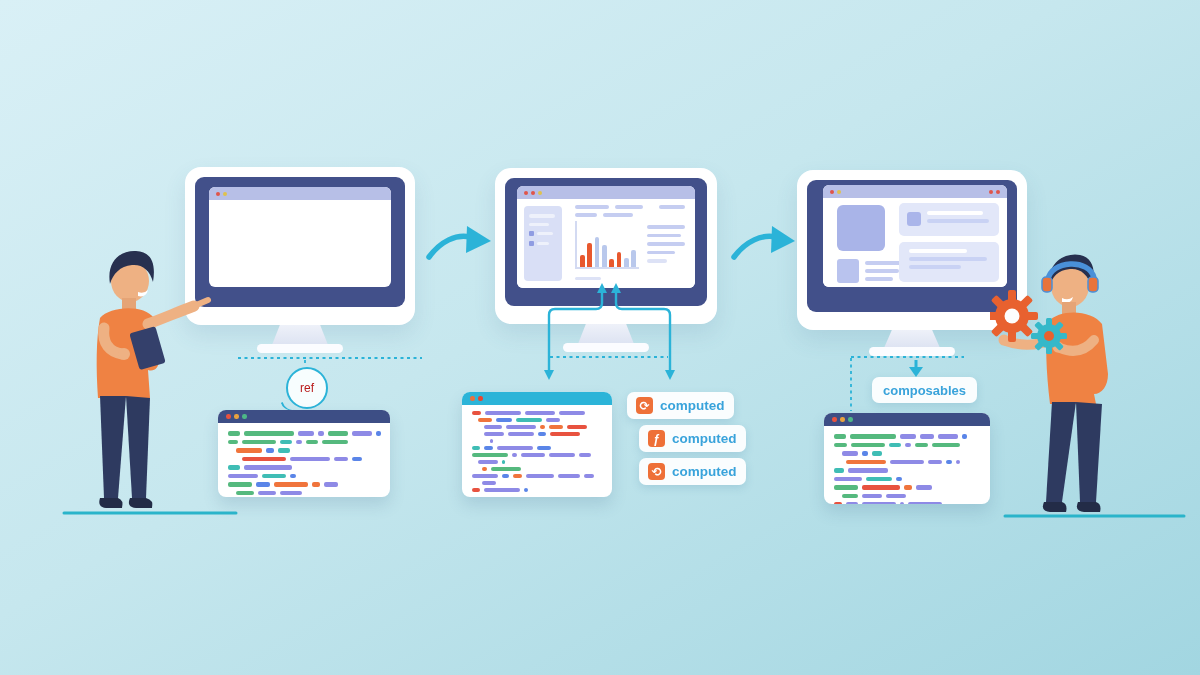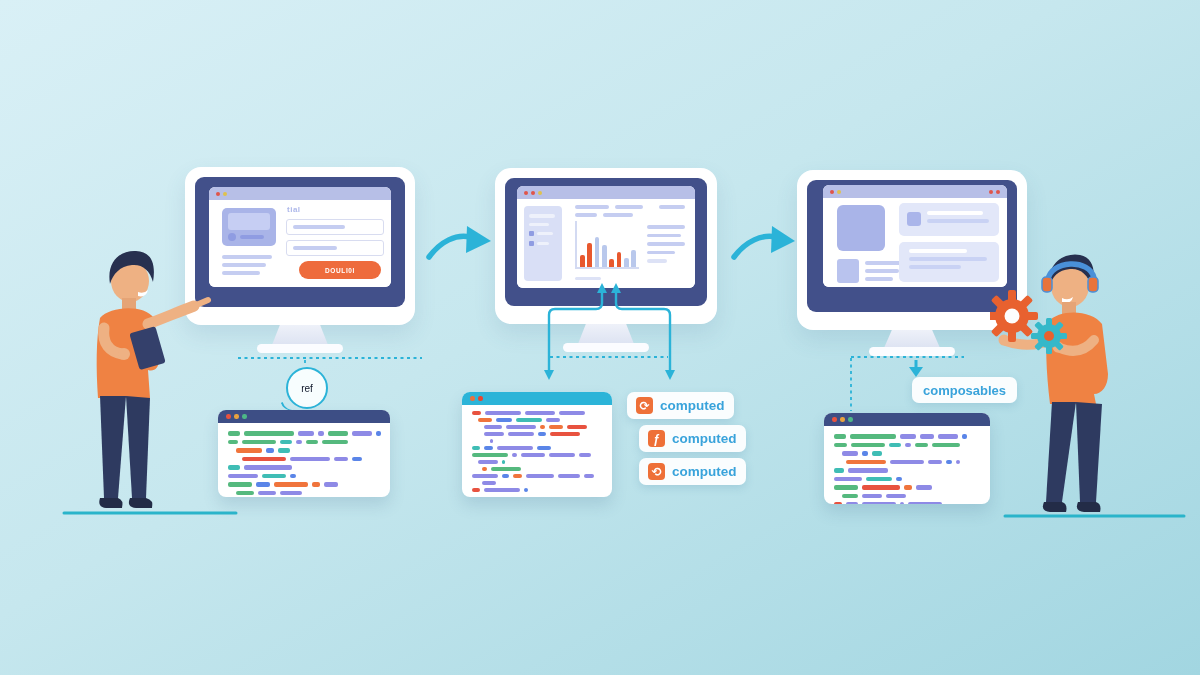--- a/index.html
+++ b/index.html
@@ -72,22 +72,22 @@
   .tag{position:absolute;z-index:3;display:flex;align-items:center;gap:7px;
     background:rgba(255,255,255,.93);border-radius:7px;padding:0 9px;height:27px;
     box-shadow:0 3px 9px rgba(60,120,160,.18);}
   .ticon{width:17px;height:17px;border-radius:4px;color:#fff;display:flex;align-items:center;
     justify-content:center;font-size:12px;font-weight:bold;flex:none;}
   .tlabel{font-size:13.5px;font-weight:600;}
   .plain-tag{position:absolute;z-index:3;background:rgba(255,255,255,.93);border-radius:7px;
     height:26px;display:flex;align-items:center;padding:0 11px;box-shadow:0 3px 9px rgba(60,120,160,.18);
     font-size:13px;font-weight:600;}
   .ref-bubble{position:absolute;z-index:3;width:38px;height:38px;border-radius:50%;
-    background:#f7fdfe;border:2px solid #2bb3d8;color:#0f172a;display:flex;align-items:center;
-    justify-content:center;font-size:10px;}
+    background:#f7fdfe;border:2px solid #2bb3d8;color:#b91c1c;display:flex;align-items:center;
+    justify-content:center;font-size:12px;}
   .ref-bubble::after{content:'';position:absolute;left:-6px;bottom:-4px;width:13px;height:11px;
     border-left:2.5px solid #2bb3d8;border-bottom-left-radius:12px;transform:rotate(-18deg);}
   .person{position:absolute;z-index:4;}
   #overlay{position:absolute;left:0;top:0;z-index:5;pointer-events:none;}
 </style>
 </head>
 <body>
 
 <div class="canvas">
 
@@ -161,40 +161,20 @@
 
   <div class="monitor" style="left:185px;top:167px;width:230px;height:192px;">
     <div class="mon-frame" style="width:230px;height:158px;">
       <div class="mon-screen">
         <div class="browser" style="left:14px;top:10px;width:182px;height:100px;">
           <div class="b-bar">
             <span class="dotrow">
                 <i style="background: rgb(224, 85, 74);"></i>
                 <i style="background: rgb(223, 194, 77);"></i>
               </span>
-          </div>
-          <div class="b-body">
-            <div class="f-card">
-              <span class="f-card-inner"></span>
-              <span class="f-card-dot"></span>
-              <span class="f-card-line"></span>
-            </div>
-            <div class="f-lines">
-              <i style="width:50px"></i>
-                <i style="width:44px"></i>
-                <i style="width:38px"></i>
-            </div>
-            <div class="f-heading">tial</div>
-            <div class="f-input" style="top:19px">
-                <i style="width:52px"></i>
-              </div>
-            <div class="f-input" style="top:40px">
-                <i style="width:44px"></i>
-              </div>
-            <div class="f-button">DOULI0I</div>
           </div>
         </div>
       </div>
     </div>
     <div class="mon-neck" style="left:87px;top:158px;width:56px;height:20px;"></div>
     <div class="mon-base" style="left:72px;top:177px;width:86px;height:9px;"></div>
   </div>
 
   <div class="monitor" style="left:495px;top:168px;width:222px;height:190px;">
     <div class="mon-frame" style="width:222px;height:156px;">
@@ -506,21 +486,21 @@
     <span class="tlabel" style="color: rgb(57, 163, 219);">computed</span>
   </div>
   <div class="tag" style="left:639px;top:425px;">
     <span class="ticon" style="background: rgb(238, 112, 56);">ƒ</span>
     <span class="tlabel" style="color: rgb(57, 163, 219);">computed</span>
   </div>
   <div class="tag" style="left:639px;top:458px;">
     <span class="ticon" style="background: rgb(238, 112, 56);">⟲</span>
     <span class="tlabel" style="color: rgb(57, 163, 219);">computed</span>
   </div>
-  <div class="plain-tag" style="left: 912px; top: 377px; color: rgb(57, 163, 219);">
+  <div class="plain-tag" style="left: 872px; top: 377px; color: rgb(57, 163, 219);">
     <span>composables</span>
   </div>
 
   <svg id="overlay" width="1200" height="675" viewBox="0 0 1200 675">
 
     <g>
       <path class="stroke-accent" d="M 429 257 C 441 241 456 234 470 237" stroke-width="5.5" fill="none" stroke-linecap="round" stroke="#2bb3d8"></path>
       <polygon class="fill-accent" points="467,226 491,241 466,253" fill="#2bb3d8"></polygon>
     </g>
 

